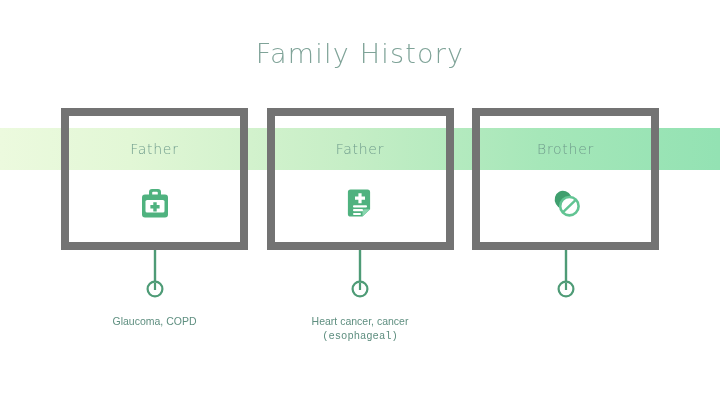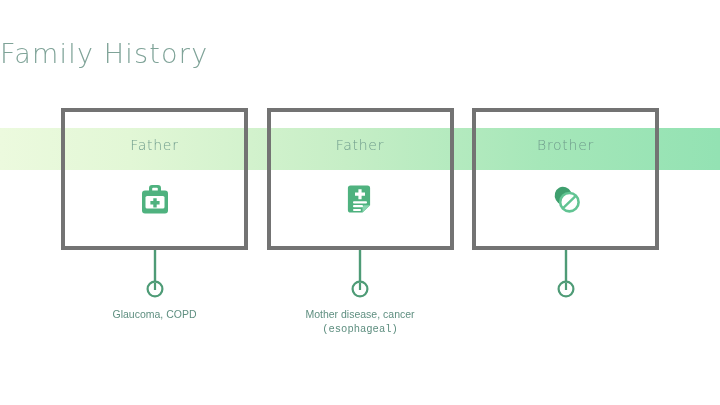--- a/index.html
+++ b/index.html
@@ -27,20 +27,21 @@
     background: linear-gradient(to right, #ecfade 0%, #e2f7d6 18%, #c6eec6 48%, #a6e7b9 75%, #93e2b3 100%);
     z-index: 0;
   }
 
   
   #title {
     position: absolute;
     left: 0;
     top: 38px;
     width: 720px;
+    text-align: center;
     font-family: "DejaVu Sans", sans-serif;
     font-size: 27px;
     font-weight: 300;
     letter-spacing: 1.2px;
     color: #7fa398;
     z-index: 3;
     white-space: nowrap;
   }
 
   
@@ -59,21 +60,21 @@
     position: relative;
     display: flex;
     flex-direction: column;
     align-items: center;
   }
 
   .card {
     width: 187px;
     height: 142px;
     box-sizing: border-box;
-    border: 4px solid #737373;
+    border: 8px solid #737373;
     position: relative;
     display: flex;
     flex-direction: column;
     align-items: center;
   }
   .card-label {
     margin-top: 25px;
     font-family: "DejaVu Sans", sans-serif;
     font-size: 14px;
     font-weight: 300;
@@ -94,21 +95,21 @@
   
   .connector {
     width: 24px;
     height: 48px;
     margin-top: 0px;
   }
   .connector svg { display: block; }
 
   
   .caption {
-    margin-top: 9px;
+    margin-top: 16px;
     width: 200px;
     text-align: center;
     font-family: "Liberation Sans", sans-serif;
     font-size: 10.5px;
     font-weight: 400;
     line-height: 15px;
     color: #5f8f80;
   }
   .caption .line2 { display: block; font-family: Liberation Mono, monospace; }
 </style>
@@ -168,21 +169,21 @@
       </div>
     </div>
     <div class="connector">
       <svg width="24" height="48" viewBox="0 0 24 48">
         <line x1="12" y1="0" x2="12" y2="31" stroke="#4e9b76" stroke-width="2.4"></line>
         <circle cx="12" cy="39" r="7.4" fill="none" stroke="#4e9b76" stroke-width="2.2"></circle>
         <line x1="12" y1="33" x2="12" y2="40" stroke="#4e9b76" stroke-width="2.2"></line>
       </svg>
     </div>
     <div class="caption">
-      <span>Mother disease, cancer</span>
+      <span>Heart cancer, cancer</span>
       <span class="line2">(esophageal)</span>
     </div>
   </div>
 
   <div class="column">
     <div class="card">
       <div class="card-label">Brother</div>
       <div class="card-icon">
         <svg width="46" height="46" viewBox="0 0 46 46">
 

